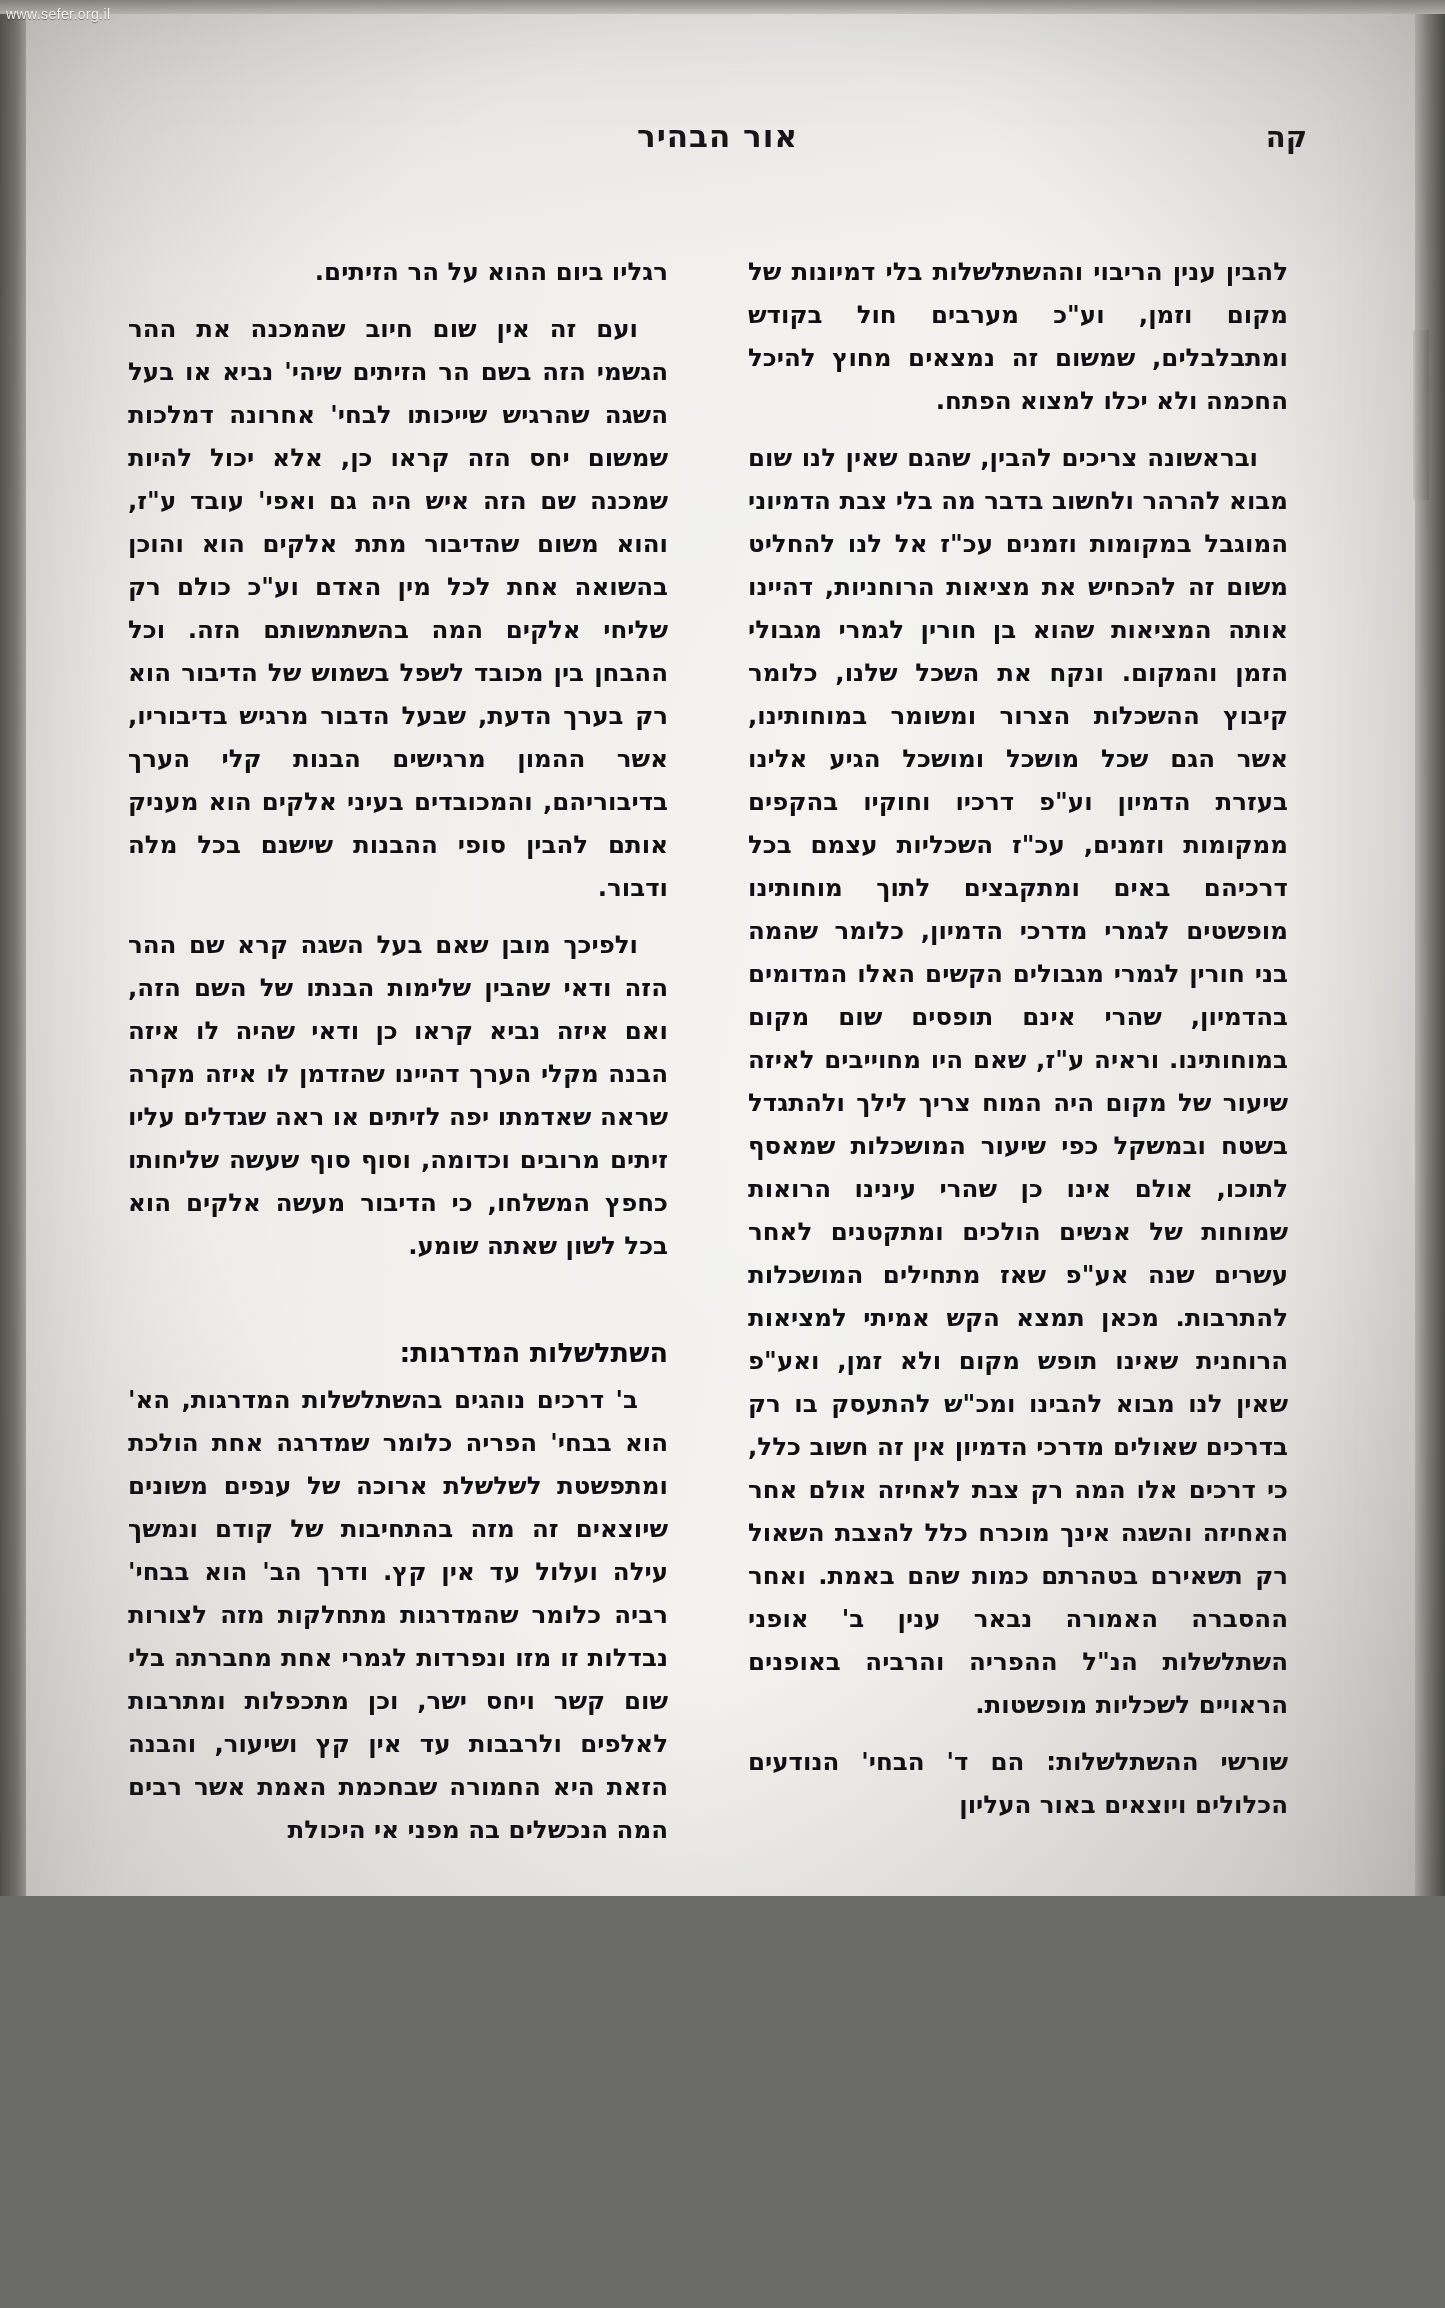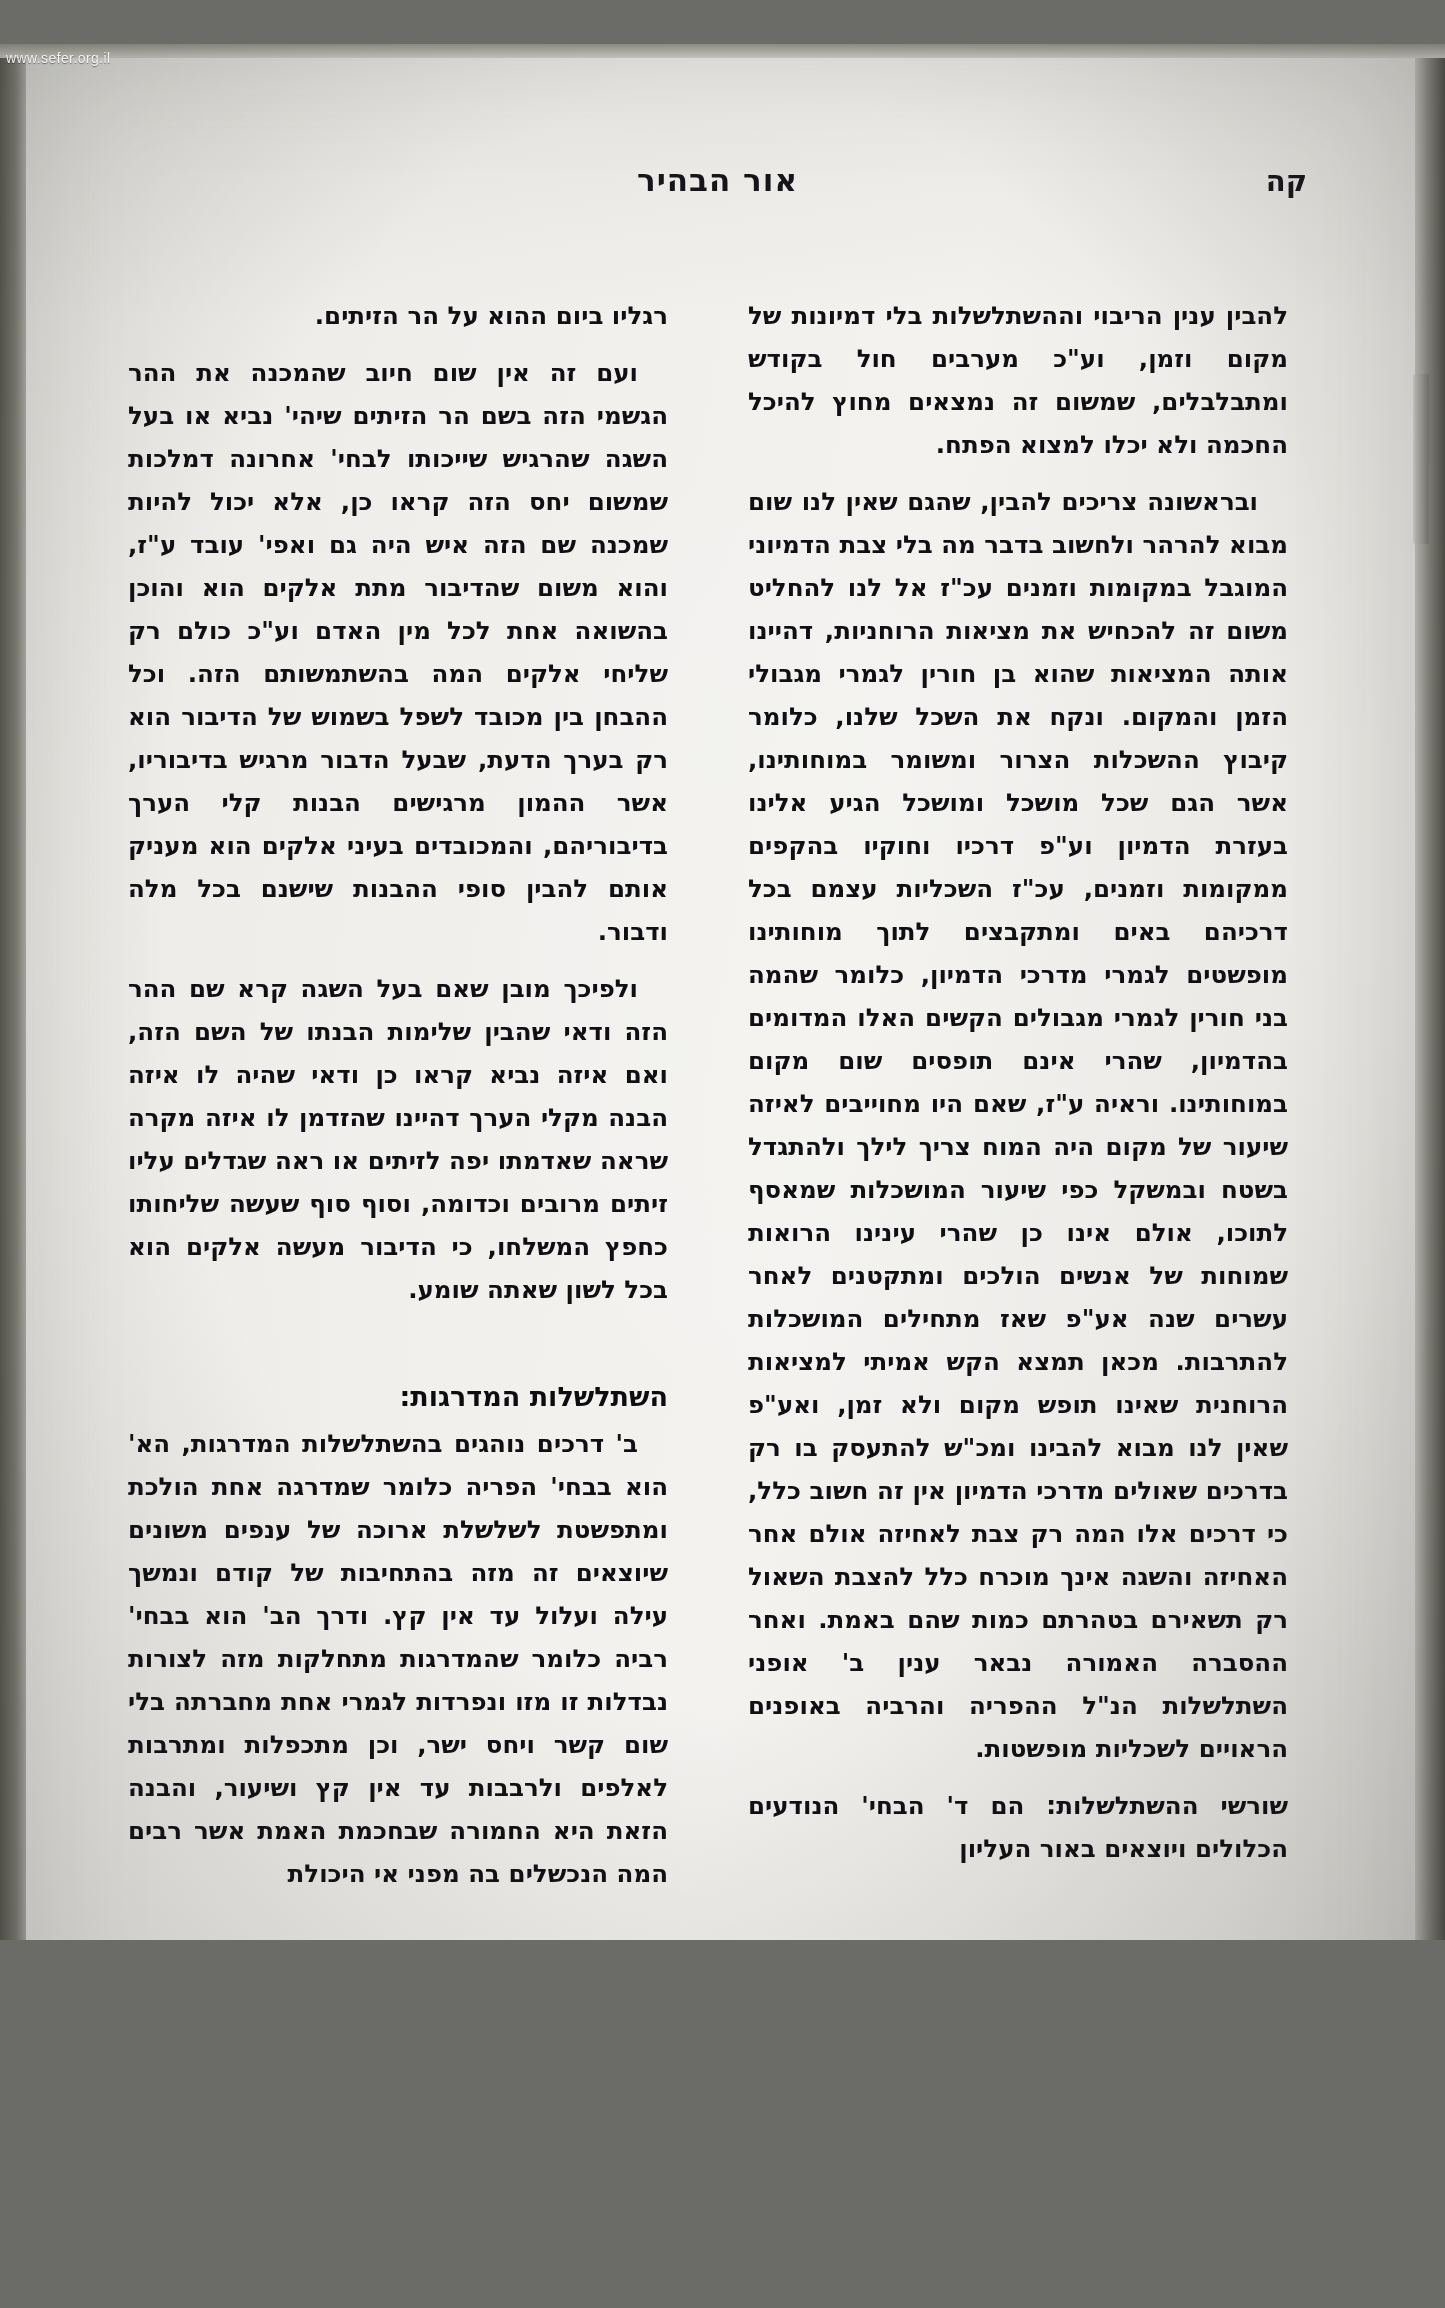--- a/index.html
+++ b/index.html
@@ -7,21 +7,20 @@
     padding: 0;
     background: #6b6b68;
   }
   .page {
     position: relative;
     width: 1445px;
     height: 1896px;
     overflow: hidden;
     background: #ec4899;
     font-family: "DejaVu Sans", sans-serif;
-    margin-top: 44px;
   }
   
   .paper {
     position: absolute;
     left: 22px;
     top: 0px;
     width: 1400px;
     height: 2308px;
     background: linear-gradient(100deg, #e9e8e4 0%, #eeedea 20%, #f2f1ee 55%, #e6e5e1 85%, #d8d7d3 100%);
     box-shadow: inset 0 0 120px rgba(140,140,135,0.25);

